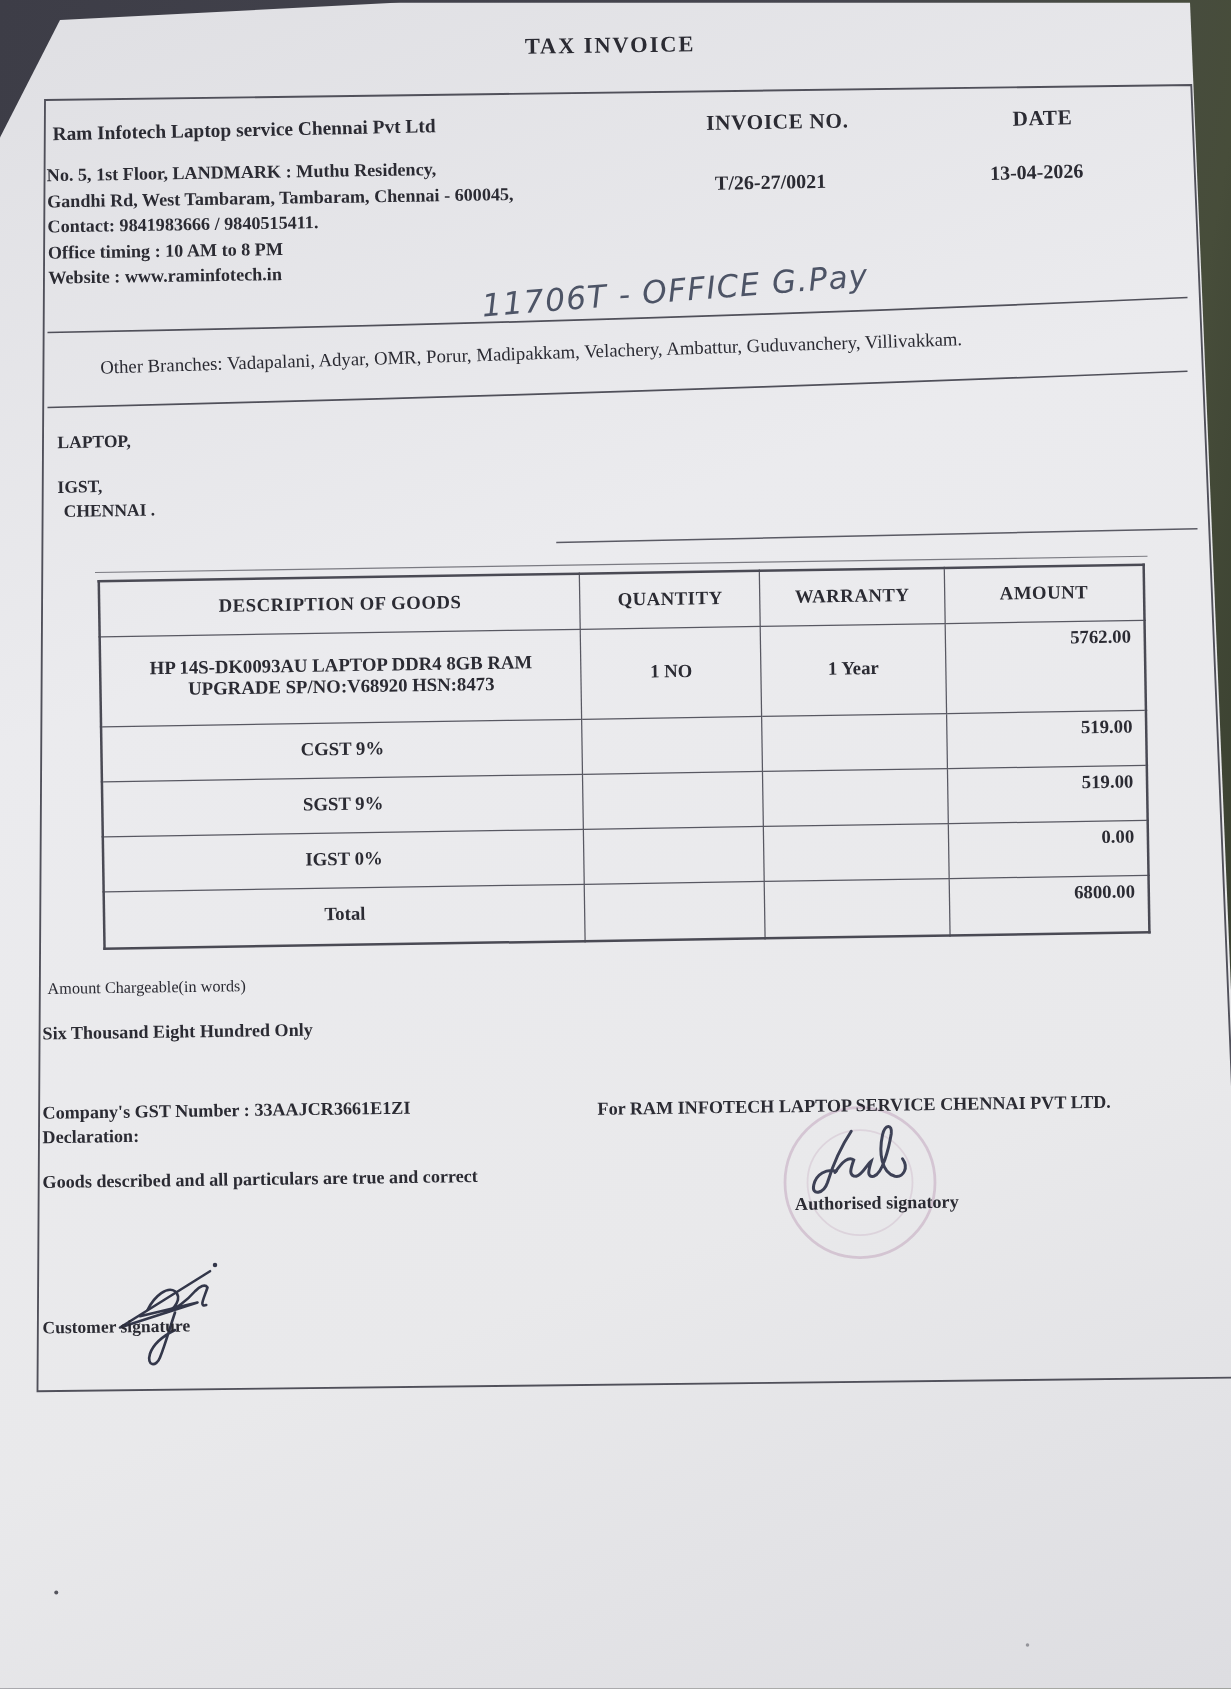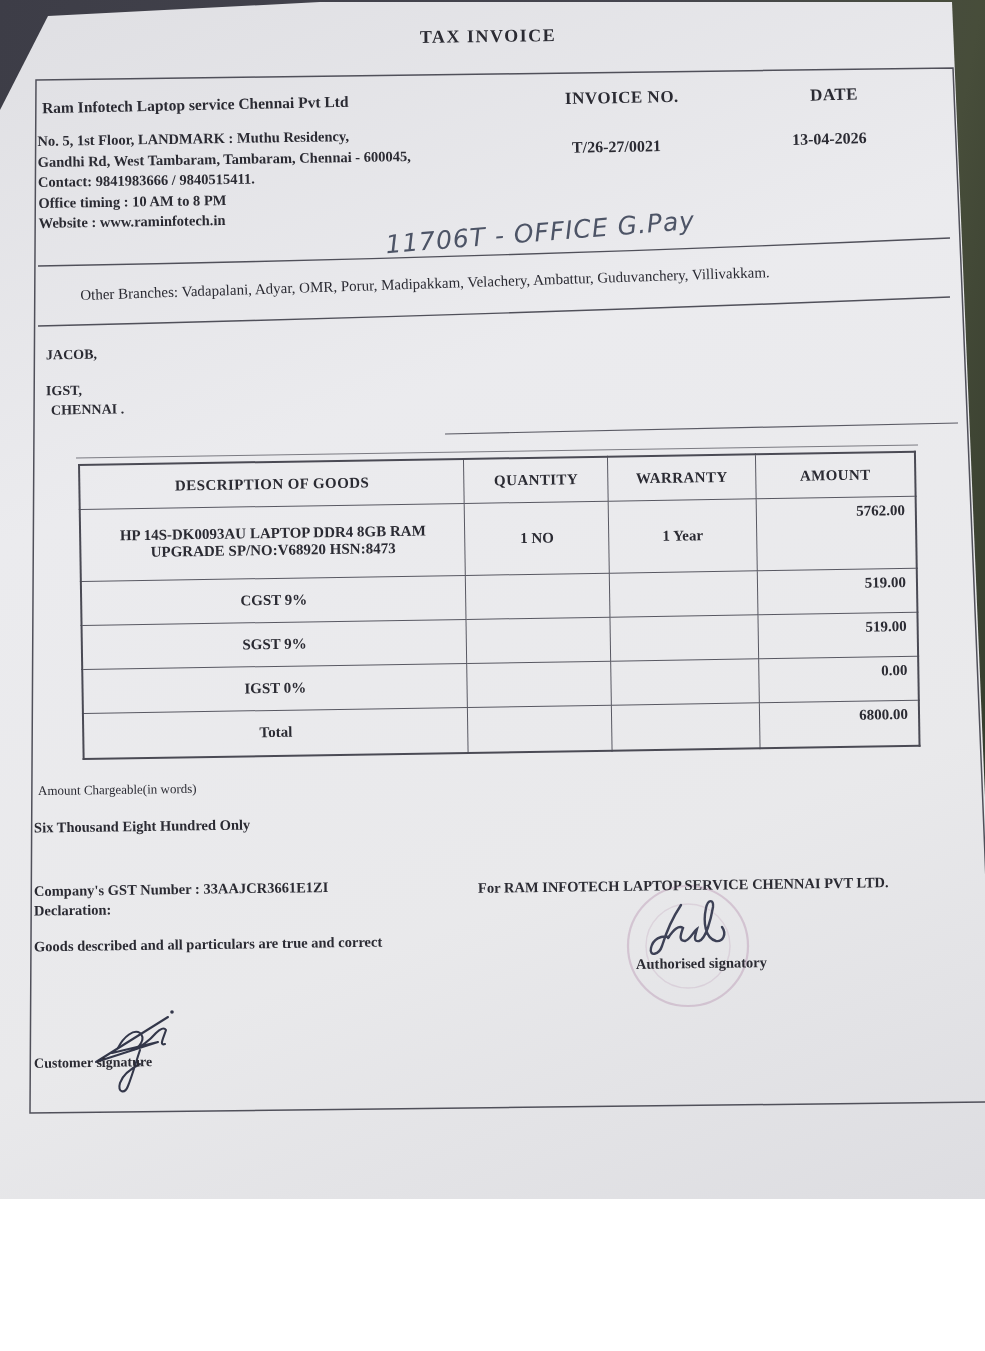--- a/index.html
+++ b/index.html
@@ -1,18 +1,18 @@
 <!DOCTYPE html>
 <html><head>
 <meta charset="utf-8">
 <style>
   html,body{margin:0;padding:0;}
   .photo{
     position:relative;
-    width:985px;height:1199px;
+    width:985px;height:1351px;
     overflow:hidden;
     background:linear-gradient(100deg,#3d3d47 0%,#46464f 55%,#474d3a 82%,#2e3527 100%);
     font-family:"Liberation Serif", serif;
     color:#2b2b33;
   }
   .paper{
     position:absolute;inset:0;
     background:linear-gradient(160deg,#dfdfe3 0%,#ebebee 35%,#e9e9eb 70%,#dddde1 100%);
     clip-path:polygon(48px 16px,320px 2px,952px 2px,1008px 1351px,0px 1351px,0px 110px);
     filter:drop-shadow(2px 3px 8px rgba(0,0,0,0.45));
@@ -99,21 +99,21 @@
 
     <div class="abs inv-label b" style="left:565px;top:88px;">INVOICE NO.</div>
     <div class="abs inv-value b" style="left:572px;top:138px;">T/26-27/0021</div>
     <div class="abs inv-label b" style="left:810px;top:85px;transform:rotate(-1.5deg);">DATE</div>
     <div class="abs inv-value b" style="left:792px;top:130px;transform:rotate(-1.5deg);">13-04-2026</div>
 
     <div class="abs hand-note" style="left:385px;top:218px;">11706T - OFFICE G.Pay</div>
 
     <div class="abs branches" style="left:80px;top:287px;">Other Branches: Vadapalani, Adyar, OMR, Porur, Madipakkam, Velachery, Ambattur, Guduvanchery, Villivakkam.</div>
 
-    <div class="abs buyer b" style="left:46px;top:346px;">JACOB,</div>
+    <div class="abs buyer b" style="left:46px;top:346px;">LAPTOP,</div>
     <div class="abs buyer b" style="left:46px;top:382px;">IGST,</div>
     <div class="abs buyer b" style="left:51px;top:401px;">CHENNAI .</div>
 
     <table class="invoice-table abs" style="left:78px;top:464px;width:838px;">
       <colgroup>
           <col style="width:386px">
           <col style="width:144px">
           <col style="width:148px">
           <col style="width:160px">
         </colgroup>

